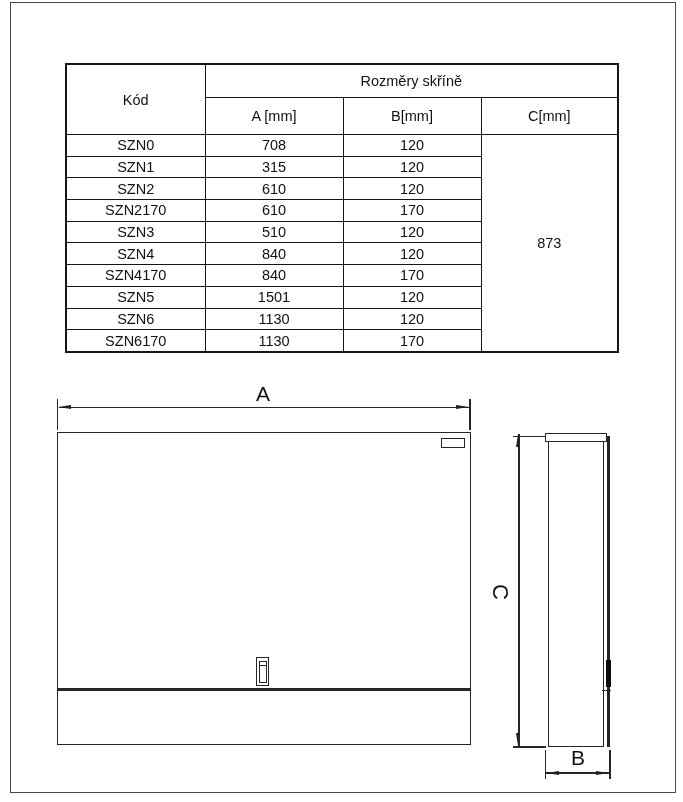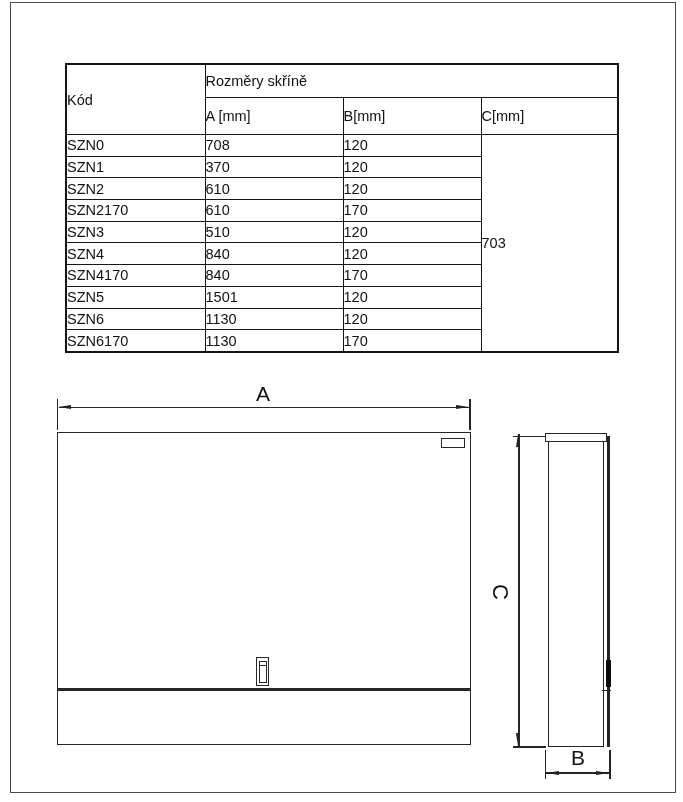--- a/index.html
+++ b/index.html
@@ -17,21 +17,21 @@
   }
   
   .spec-table{
     position:absolute;left:65px;top:63px;
     border-collapse:collapse;table-layout:fixed;
     width:552px;
     font-size:14.5px;
   }
   .spec-table td,.spec-table th{
     border:1px solid #161616;
-    text-align:left;vertical-align:middle;
+    text-align:center;vertical-align:middle;
     padding:0;font-weight:400;
   }
   .spec-table{border:2px solid #161616;}
   .spec-table .hrow1 th{height:32px;}
   .spec-table .hrow2 th{height:36px;}
   .spec-table .drow td{height:20.7px;}
   
   .ln{position:absolute;background:#262626;}
   .rect{position:absolute;border:1.5px solid #262626;box-sizing:border-box;background:#fff;}
   .arr{position:absolute;width:0;height:0;}
@@ -62,25 +62,25 @@
     </tr>
     <tr class="hrow2">
       <th>A [mm]</th>
       <th>B[mm]</th>
       <th>C[mm]</th>
     </tr>
     <tr class="drow">
       <td>SZN0</td>
       <td>708</td>
       <td>120</td>
-      <td rowspan="10">703</td>
+      <td rowspan="10">873</td>
     </tr>
     <tr class="drow">
       <td>SZN1</td>
-      <td>370</td>
+      <td>315</td>
       <td>120</td>
     </tr>
     <tr class="drow">
       <td>SZN2</td>
       <td>610</td>
       <td>120</td>
     </tr>
     <tr class="drow">
       <td>SZN2170</td>
       <td>610</td>

